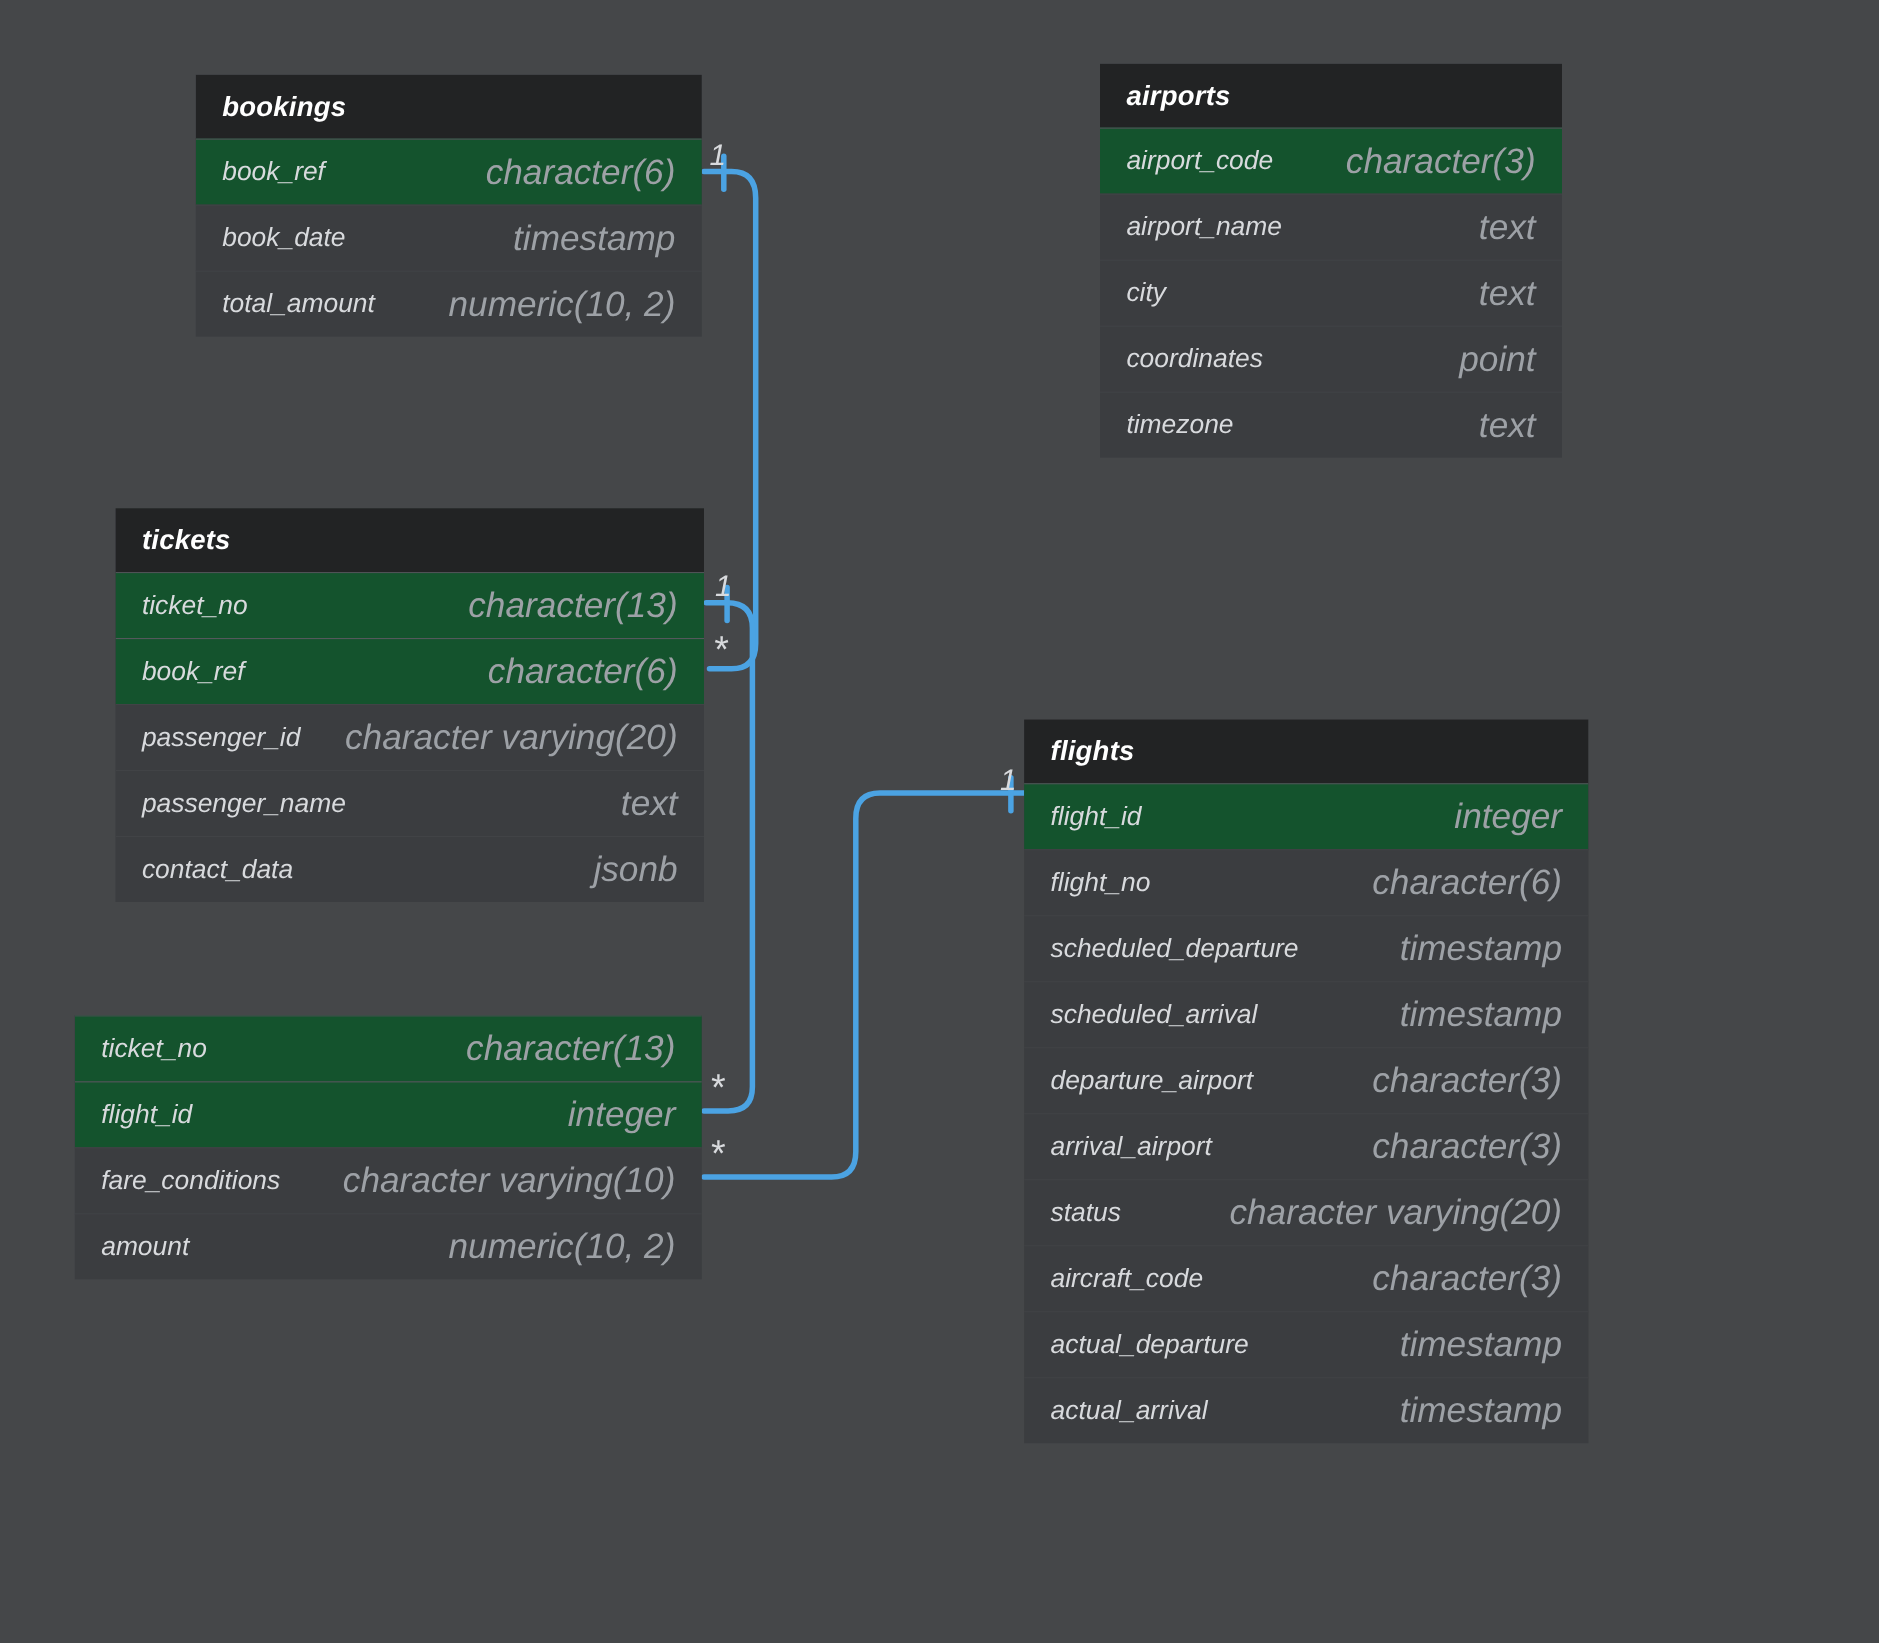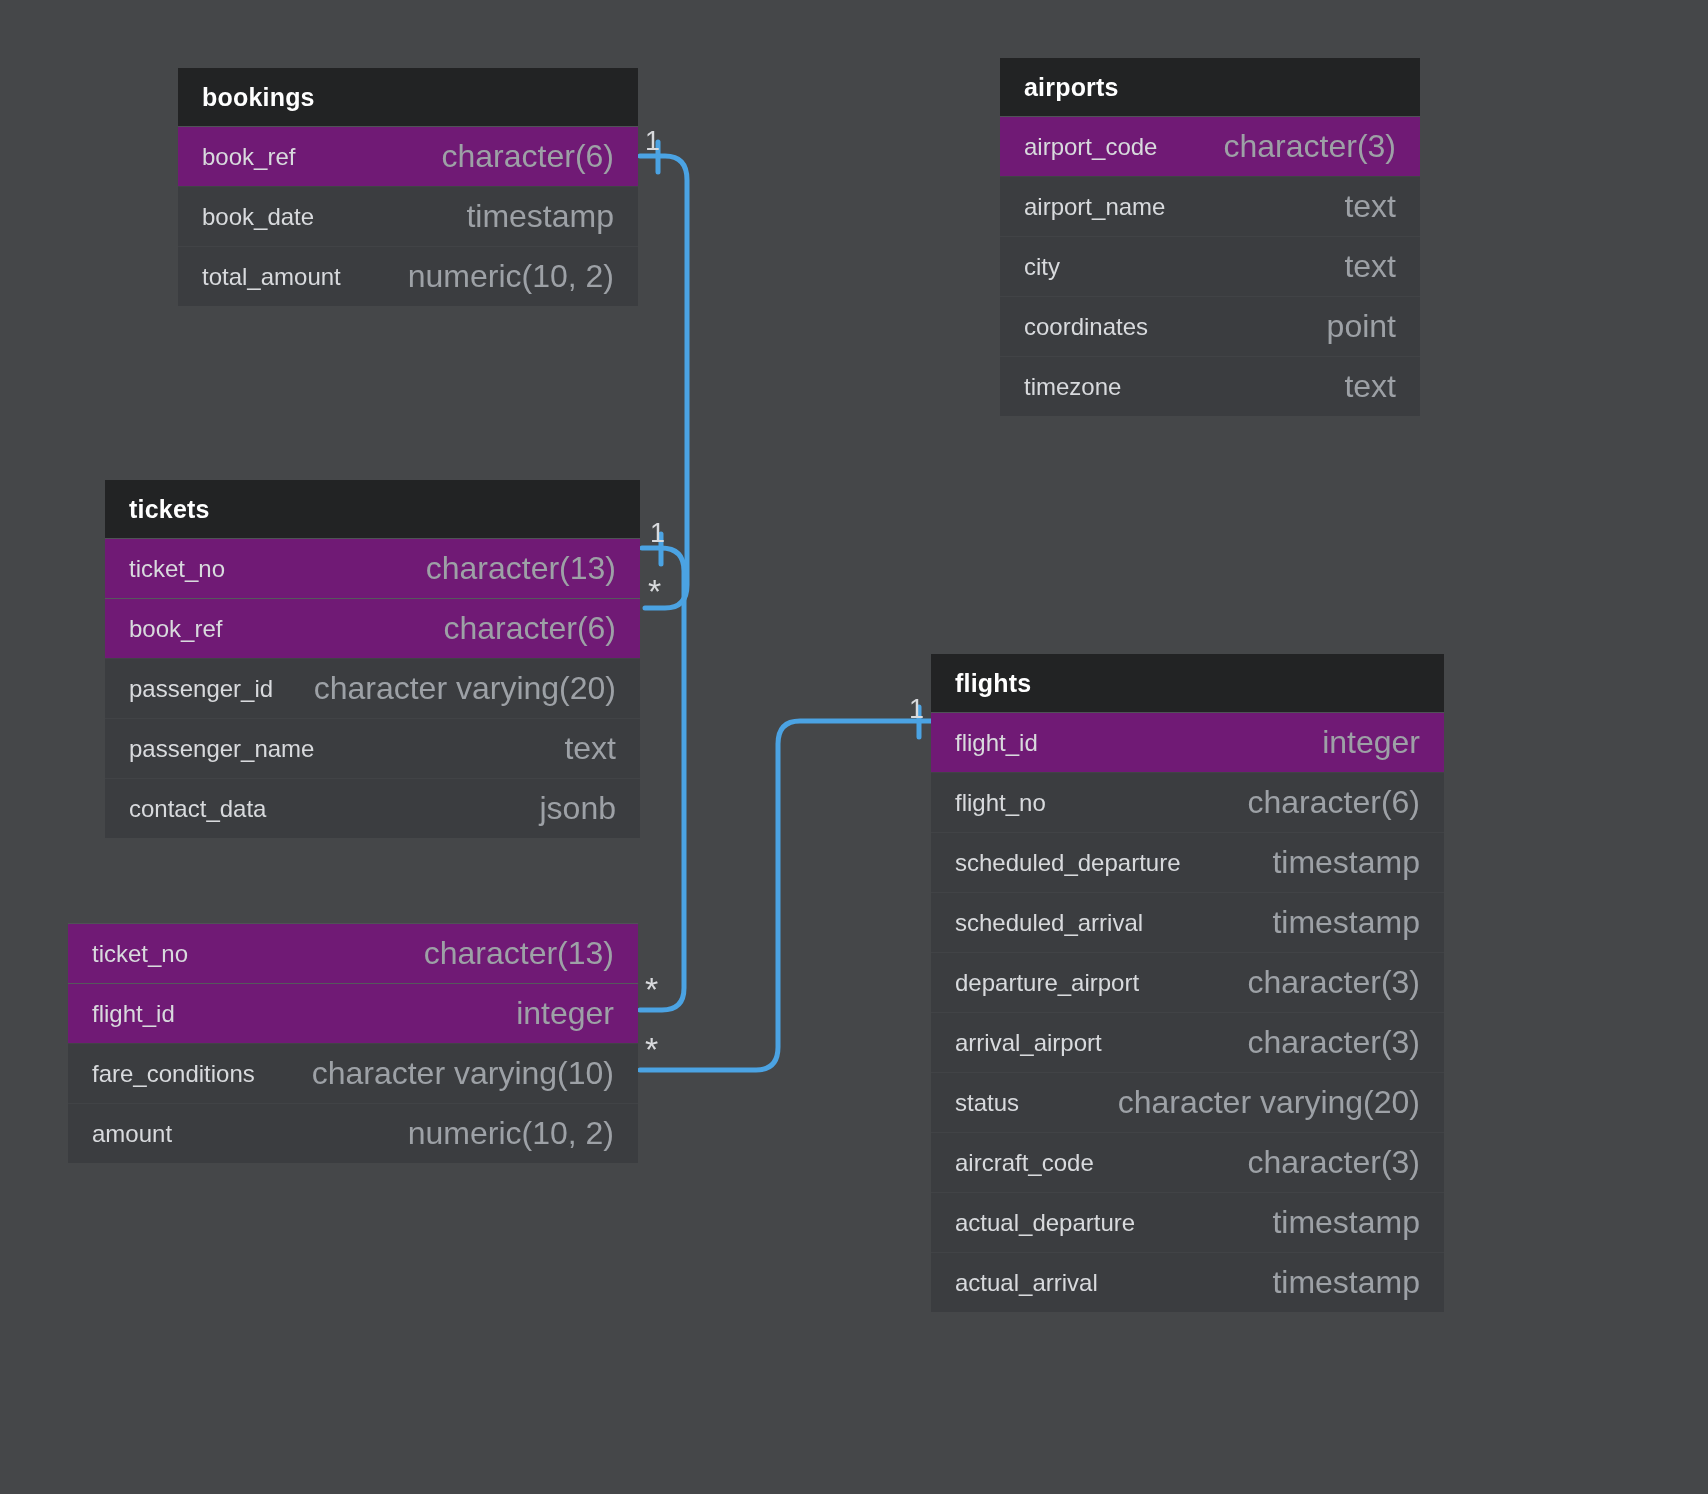--- a/index.html
+++ b/index.html
@@ -3,21 +3,21 @@
 <meta charset="utf-8">
 <style>
   html,body{margin:0;padding:0;}
   body{
     width:1708px;height:1494px;
     background:#454749;
     font-family:"Liberation Sans","DejaVu Sans",sans-serif;
     overflow:hidden;
     position:relative;
   }
-  #canvas{position:absolute;left:0;top:0;width:1384px;height:1494px;}
+  #canvas{position:absolute;left:0;top:0;width:1384px;height:1494px;font-style:italic;}
   svg.links{position:absolute;left:0;top:0;width:1708px;height:1494px;pointer-events:none;}
   .entity{
     position:absolute;
     background:#3b3d40;
     box-sizing:border-box;
     overflow:hidden;
   }
   .entity-header{
     background:#222324;
     color:#ffffff;
@@ -33,21 +33,21 @@
     display:flex;
     align-items:center;
     justify-content:space-between;
     height:60px;
     padding:0 24px;
     box-sizing:border-box;
     border-top:1px solid #414346;
     white-space:nowrap;
   }
   .attr-row.key{
-    background:#701a75;
+    background:#14532d;
     border-top:1px solid #4f5256;
   }
   .attr-row.key + .attr-row.key{border-top:1px solid #55585c;}
   .attr-name{
     color:#d8dadd;
     font-size:24px;
   }
   .attr-type{
     color:#9da1a6;
     font-size:32px;
@@ -116,21 +116,21 @@
         </div>
         <div class="attr-row">
           <span class="attr-name">coordinates</span>
           <span class="attr-type">point</span>
         </div>
         <div class="attr-row">
           <span class="attr-name">timezone</span>
           <span class="attr-type">text</span>
         </div>
       </div>
-      <div class="entity" style="left: 105px; top: 480px; width: 535px;">
+      <div class="entity" style="left: 105px; top: 462px; width: 535px;">
         <div class="entity-header">tickets</div>
         <div class="attr-row key">
           <span class="attr-name">ticket_no</span>
           <span class="attr-type">character(13)</span>
         </div>
         <div class="attr-row key">
           <span class="attr-name">book_ref</span>
           <span class="attr-type">character(6)</span>
         </div>
         <div class="attr-row">

